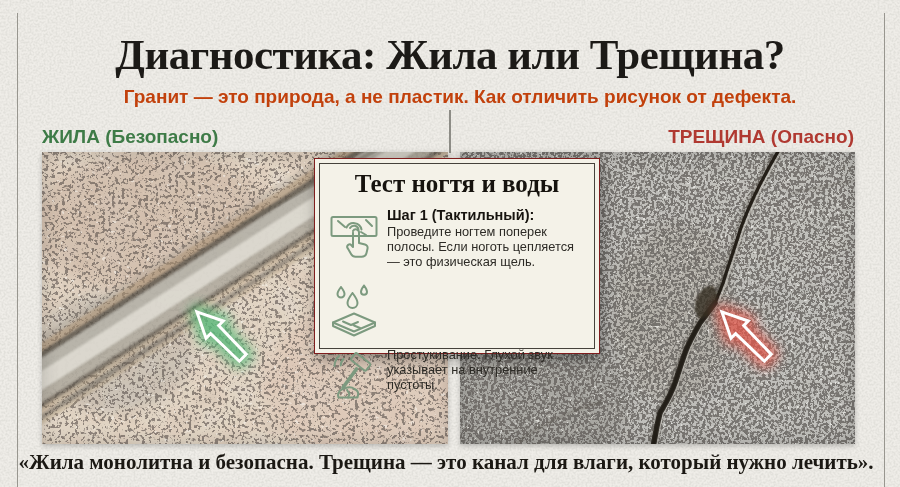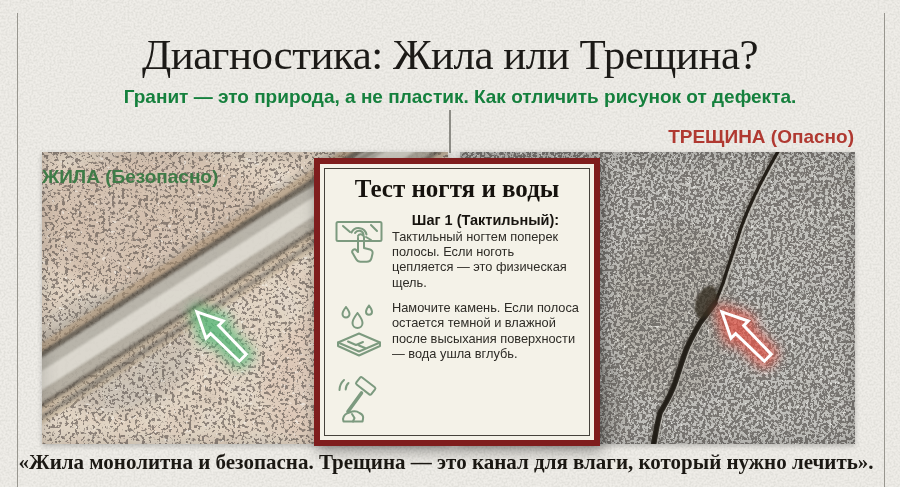--- a/index.html
+++ b/index.html
@@ -3,47 +3,47 @@
 <meta charset="utf-8">
 <style>
   html,body{margin:0;padding:0;}
   body{width:900px;height:487px;position:relative;overflow:hidden;
        background:#efede8;font-family:"Liberation Sans",sans-serif;}
   .paper-grain{position:absolute;left:0;top:0;z-index:0;pointer-events:none;}
   .rule{position:absolute;top:13px;height:474px;width:1px;background:#98968f;z-index:1;}
   .rule-left{left:17px;}
   .rule-right{left:884px;}
   .title{position:absolute;left:0;right:0;top:30px;margin:0;text-align:center;z-index:3;
-         font-family:"Liberation Serif",serif;font-weight:normal;font-size:43px;
+         font-family:"Liberation Serif",serif;font-weight:bold;font-size:43px;
          letter-spacing:-0.5px;color:#1c1a17;}
   .subtitle{position:absolute;left:0;right:0;top:86px;margin:0;text-align:center;z-index:3;
-            font-size:19px;font-weight:bold;color:#15803d;padding-left:20px;}
+            font-size:19px;font-weight:bold;color:#c2410c;padding-left:20px;}
   .side-label{position:absolute;top:126px;z-index:3;font-size:19px;font-weight:bold;}
-  .label-left{left:42px;margin-top:40px;}
+  .label-left{left:42px;}
   .label-right{right:46px;}
   .mini-divider{position:absolute;left:449px;top:110px;width:2px;height:43px;
                 background:#8d8c86;z-index:3;}
   .photo{position:absolute;top:152px;height:292px;z-index:2;}
   .photo svg{display:block;}
   .photo::after{content:"";position:absolute;inset:0;pointer-events:none;
                 box-shadow:inset 0 0 18px rgba(0,0,0,.17), 0 2px 5px rgba(0,0,0,.22);}
   .photo-left{left:42px;width:406px;}
   .photo-right{left:460px;width:395px;}
-  .panel{position:absolute;left:314px;top:158px;width:286px;height:288px;z-index:5;
-         background:#f4f2e8;border:6px solid #7f1d1d;box-shadow:3px 5px 14px rgba(0,0,0,.38);
+  .panel{position:absolute;left:314px;top:158px;width:286px;height:196px;z-index:5;
+         background:#f4f2e8;border:1px solid #7f1d1d;box-shadow:3px 5px 14px rgba(0,0,0,.38);
          box-sizing:border-box;}
   .panel-inner{position:absolute;inset:4px;border:1.6px solid #45423b;
                padding:6px 10px 4px 10px;box-sizing:border-box;}
   .panel-title{margin:0 0 9px 0;text-align:center;font-family:"Liberation Serif",serif;
                font-weight:bold;font-size:25px;color:#16130e;}
   .step{display:flex;gap:9px;margin-bottom:10px;}
   .step-icon{flex:0 0 48px;width:48px;display:flex;justify-content:center;
              align-items:flex-start;padding-top:3px;}
   .step-body{flex:1;}
-  .step-title{font-size:14.5px;font-weight:bold;color:#17140f;line-height:1.15;text-align:center;}
+  .step-title{font-size:14.5px;font-weight:bold;color:#17140f;line-height:1.15;}
   .step-text{font-size:12.8px;line-height:1.2;font-weight:500;color:#2d2b26;}
   .quote{position:absolute;left:0;right:8px;top:450px;margin:0;text-align:center;z-index:3;
          font-family:"Liberation Serif",serif;font-weight:bold;font-size:21px;color:#1b1813;}
 </style>
 </head>
 <body>
 
 <svg class="paper-grain" width="900" height="487">
   <defs>
     <filter id="Pgrain">
@@ -182,51 +182,51 @@
         <svg width="48" height="50" viewBox="0 0 48 50" fill="none" stroke="currentColor" stroke-width="2" stroke-linecap="round" stroke-linejoin="round">
           <rect x="1.5" y="7" width="45" height="19" rx="1.5"></rect>
           <path d="M8,11 l7,6 M36,10 l6,6 M31,22 l5,3"></path>
           <path d="M16.5,17.5 a8,8 0 0 1 15,2"></path>
           <path d="M20,18 a4.6,4.6 0 0 1 8.5,1.5"></path>
           <path d="M23,21 a3.2,3.2 0 0 1 6,1.8 V33 l6,1.5 a3.5,3.5 0 0 1 2.5,4.2 L36.5,43 a5,5 0 0 1 -4.8,3.8 h-6.2 a5,5 0 0 1 -4.3,-2.5 l-3.6,-6.2 a2.4,2.4 0 0 1 3.8,-2.9 l1.6,1.8 V22.8"></path>
         </svg>
       </div>
       <div class="step-body">
         <div class="step-title">Шаг 1 (Тактильный):</div>
-        <div class="step-text">Тактильный ногтем поперек полосы. Если ноготь цепляется — это физическая щель.</div>
+        <div class="step-text">Проведите ногтем поперек полосы. Если ноготь цепляется — это физическая щель.</div>
       </div>
     </div>
 
     <div class="step">
       <div class="step-icon" style="color: rgb(124, 154, 127);">
         <svg width="48" height="54" viewBox="0 0 48 54" fill="none" stroke="currentColor" stroke-width="2" stroke-linecap="round" stroke-linejoin="round">
           <path d="M11,4 q3.5,4.5 3.5,7 a3.5,3.5 0 1 1 -7,0 q0,-2.5 3.5,-7"></path>
           <path d="M34,2.5 q3,4 3,6.2 a3,3 0 1 1 -6,0 q0,-2.2 3,-6.2"></path>
           <path d="M22.5,10 q5,6.5 5,10 a5,5 0 1 1 -10,0 q0,-3.5 5,-10"></path>
           <path d="M24,30.5 L45,39.5 24,48.5 3,39.5 Z"></path>
           <path d="M3,39.5 v3.5 L24,52.5 45,43 v-3.5"></path>
           <path d="M13,38.5 l8,3.5 7,-3 M24,42.5 l6,2.5"></path>
         </svg>
       </div>
       <div class="step-body">
-        <div class="step-text">Намочите камень. Если полоса остается темной и влажной после высыхания поверхности — вода ушла вглубь.</div>
       </div>
     </div>
 
     <div class="step">
       <div class="step-icon" style="color: rgb(124, 154, 127);">
         <svg width="48" height="52" viewBox="0 0 48 52" fill="none" stroke="currentColor" stroke-width="2" stroke-linecap="round" stroke-linejoin="round">
           <path d="M9,6 a14,14 0 0 0 -4.5,10 M13.5,9 a9,9 0 0 0 -2.8,6.5"></path>
           <g transform="rotate(38 30 12)">
               <rect x="21" y="7" width="19" height="9" rx="1.5"></rect>
             </g>
           <path d="M26.5,19 L13,37.5" stroke-width="3.6"></path>
           <path d="M8,45 q1,-5.5 6.5,-6.5 q6,-2.5 10,0.5 q4.5,2 3.5,6 l-0.5,2.5 h-19 Z"></path>
           <path d="M17,40 l2.5,4 -1.5,3.5"></path>
         </svg>
       </div>
       <div class="step-body">
+        <div class="step-text">Простукивание. Глухой звук указывает на внутренние пустоты.</div>
       </div>
     </div>
   </div>
 </div>
 
 <p class="quote">«Жила монолитна и безопасна. Трещина — это канал для влаги, который нужно лечить».</p>
 
 </body></html>

